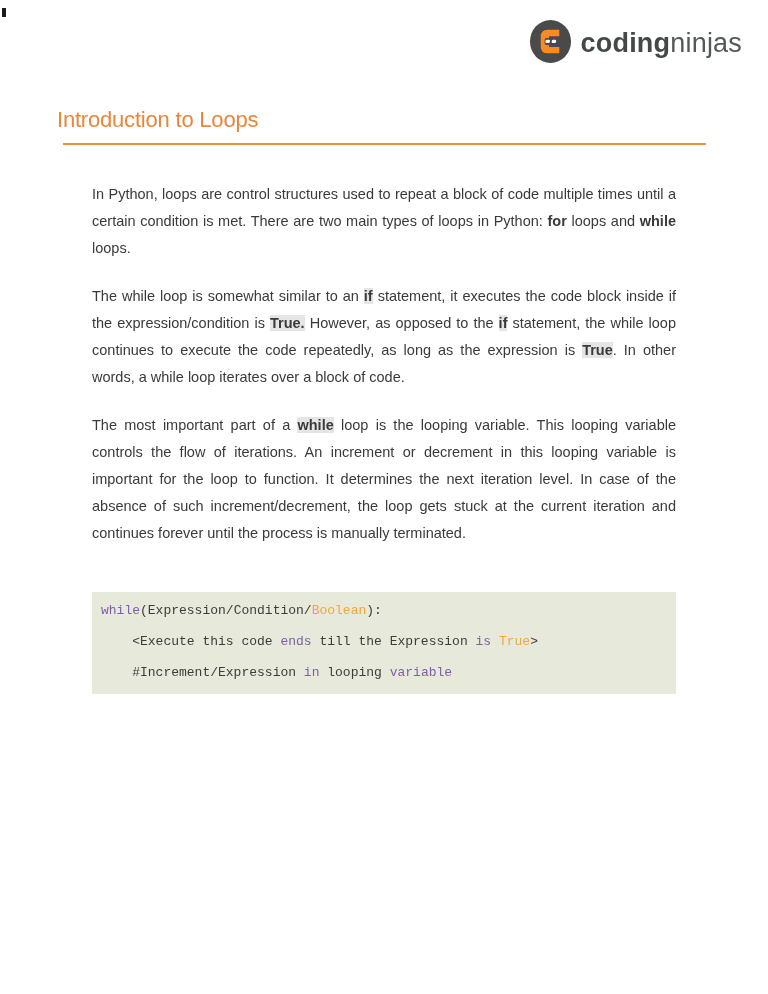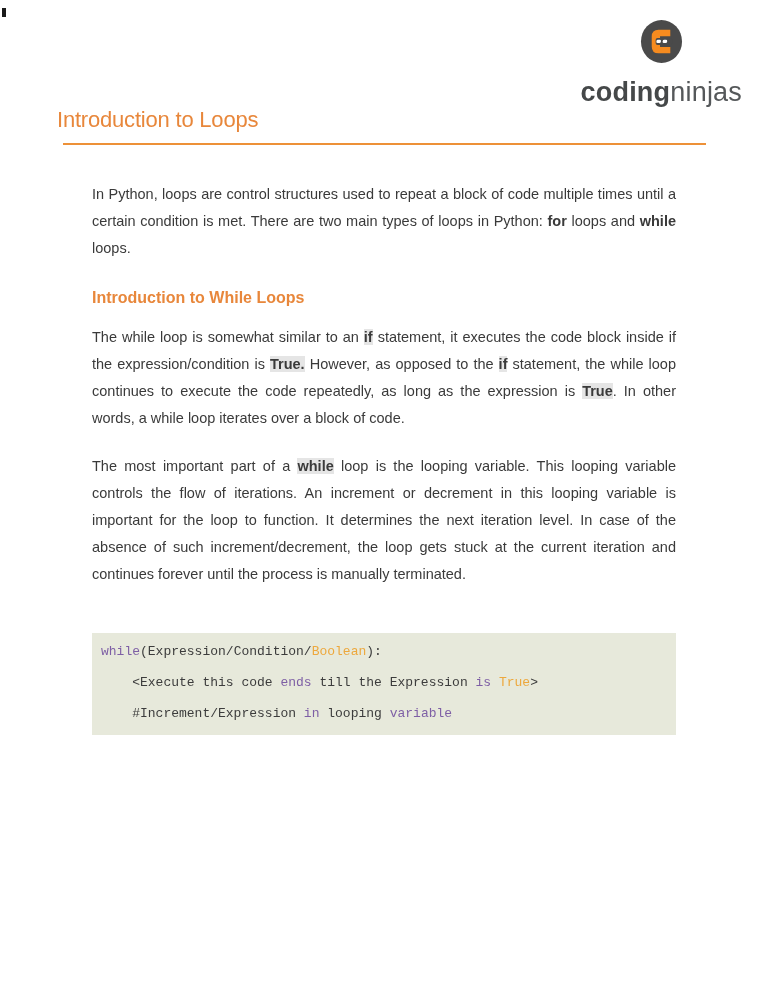--- a/index.html
+++ b/index.html
@@ -4,21 +4,21 @@
 <style>
   * { margin:0; padding:0; box-sizing:border-box; }
   html,body { background:#ffffff; }
   body {
     width:768px; height:994px; position:relative; overflow:hidden;
     font-family:"Liberation Sans", sans-serif; color:#3a3a3a;
   }
   .corner-mark { position:absolute; left:2px; top:8px; width:4px; height:9px; background:#1a1a1a; }
 
   
-  .logo { position:absolute; top:19px; right:26px; display:flex; align-items:center; gap:9px;flex-direction:column; }
+  .logo { position:absolute; top:19px; right:26px; display:flex; align-items:center; gap:9px; }
   .logo-text { font-size:27px; letter-spacing:.2px; white-space:nowrap; }
   .logo-text .coding { font-weight:700; color:#454849; }
   .logo-text .ninjas { font-weight:400; color:#55585a; }
 
   
   h1 {
     margin:107px 62px 0 57px; font-size:22px; font-weight:400;
     color:#e8873b; letter-spacing:-0.2px;
   }
   .title-rule { margin:10px 62px 0 63px; border:none; border-top:2px solid #ed9138; }
@@ -63,21 +63,20 @@
   </span>
   <span class="logo-text"><span class="coding">coding</span><span class="ninjas">ninjas</span></span>
 </header>
 
 <h1>Introduction to Loops</h1>
 <hr class="title-rule">
 
 <main class="content">
   <p class="first"><span>In Python, loops are control structures used to repeat a block of code multiple times until a certain condition is met. There are two main types of loops in Python: </span><span class="b">for</span><span> loops and </span><span class="b">while</span><span> loops.</span></p>
 
-  <h2>Introduction to While Loops</h2>
 
   <p><span>The while loop is somewhat similar to an </span><span class="bh">if</span><span> statement, it executes the code block inside if the expression/condition is </span><span class="bh">True.</span><span> However, as opposed to the </span><span class="bh">if</span><span> statement, the while loop continues to execute the code repeatedly, as long as the expression is </span><span class="bh">True</span><span>. In other words, a while loop iterates over a block of code.</span></p>
   <p><span>The most important part of a </span><span class="bh">while</span><span> loop is the looping variable. This looping variable controls the flow of iterations. An increment or decrement in this looping variable is important for the loop to function. It determines the next iteration level. In case of the absence of such increment/decrement, the loop gets stuck at the current iteration and continues forever until the process is manually terminated.</span></p>
 
   <div class="code">
     <div class="code-line"><span class="kw">while</span><span class="pl">(Expression/Condition/</span><span class="lit">Boolean</span><span class="pl">):</span></div>
     <div class="code-line"><span class="pl">    &lt;Execute this code </span><span class="kw">ends</span><span class="pl"> till the Expression </span><span class="kw">is</span><span class="pl"> </span><span class="lit">True</span><span class="pl">&gt;</span></div>
     <div class="code-line"><span class="pl">    #Increment/Expression </span><span class="kw">in</span><span class="pl"> looping </span><span class="kw">variable</span></div>
   </div>
 </main>

